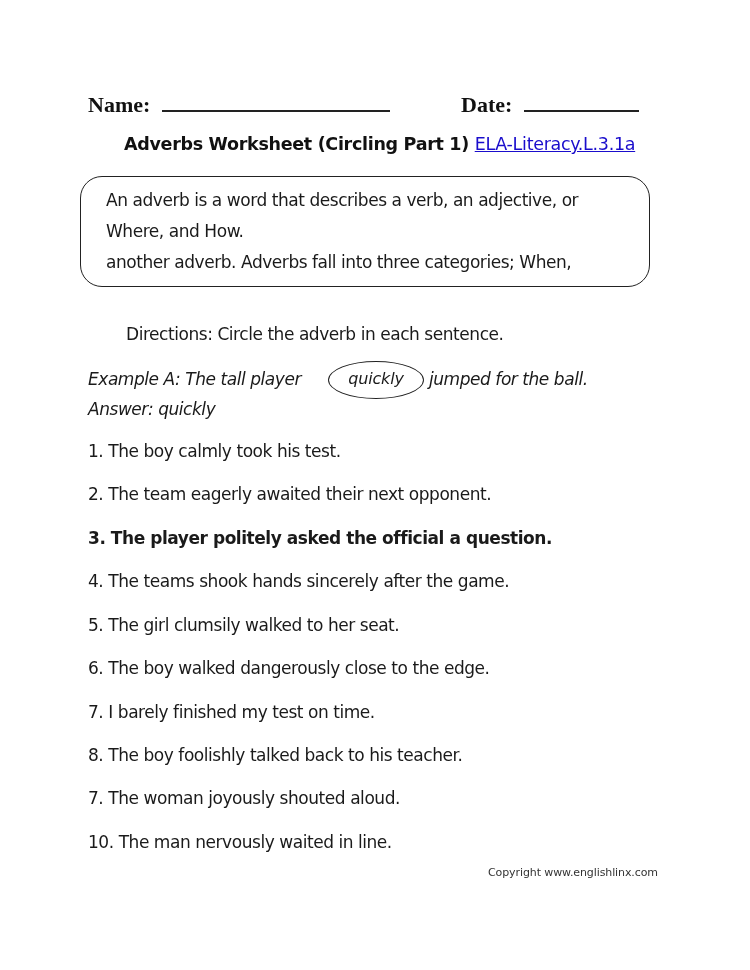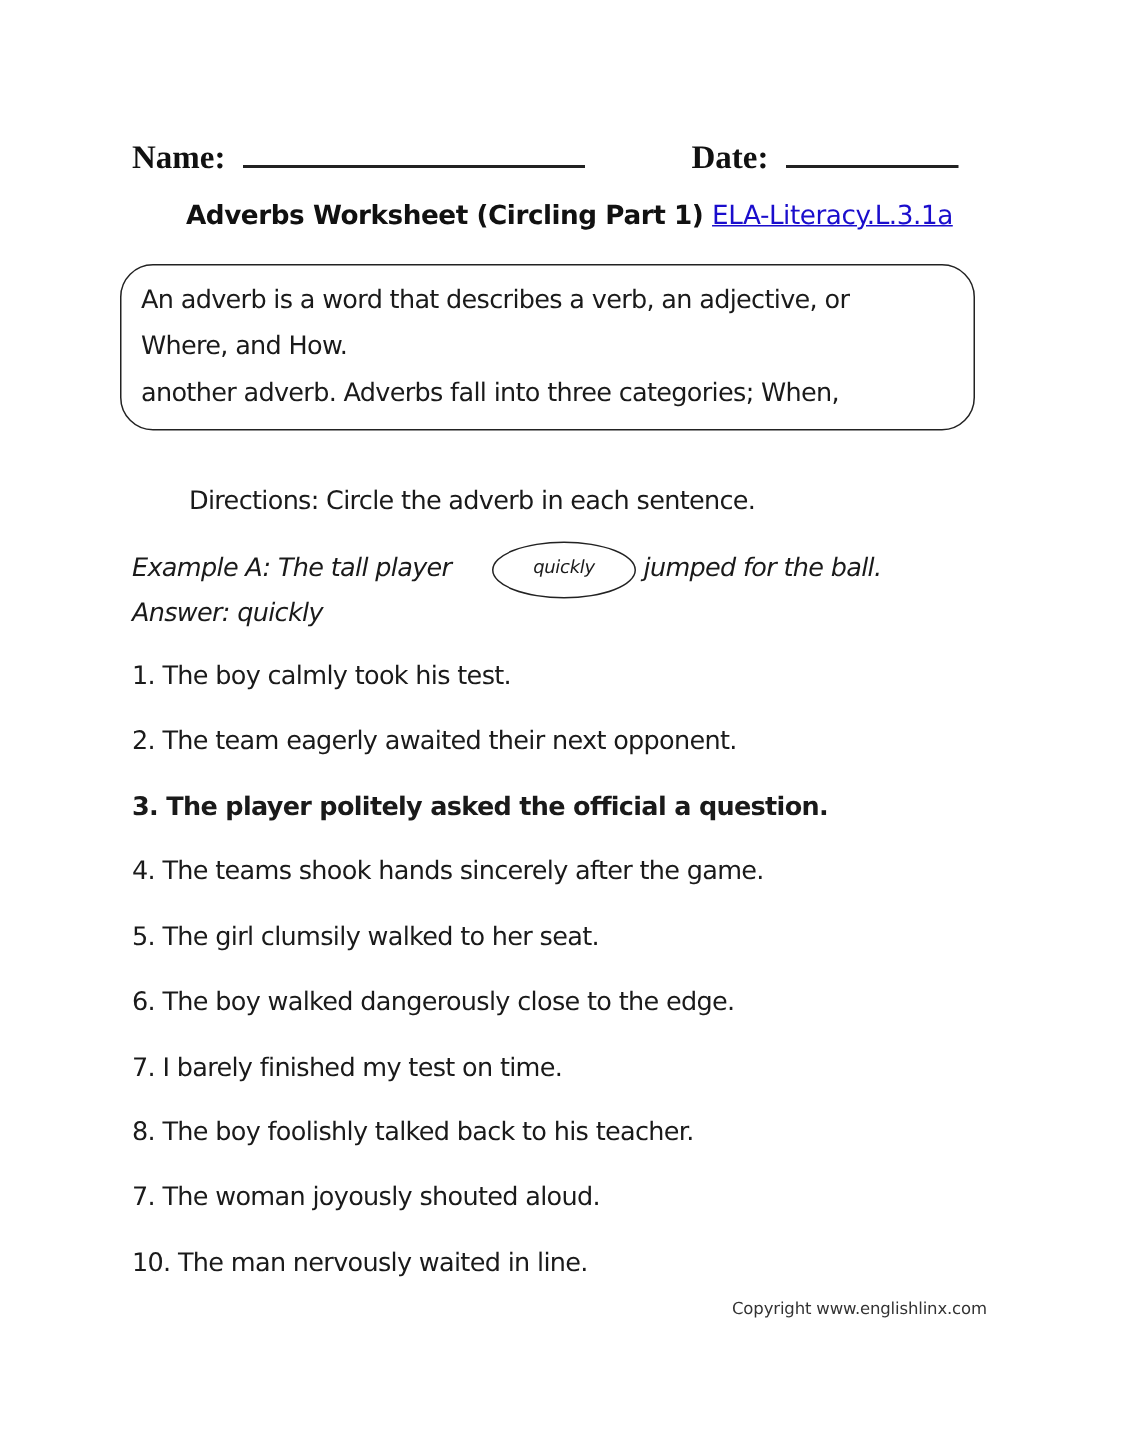--- a/index.html
+++ b/index.html
@@ -20,28 +20,28 @@
   }
   .title a { color: #1a0dcc; font-weight: normal; text-decoration: underline; }
   .defbox {
     left: 80px; top: 176px; width: 570px; height: 111px;
     border: 1.5px solid #222; border-radius: 22px; box-sizing: border-box;
   }
   .body-text {
     font-family: "DejaVu Sans", sans-serif; font-size: 17px; letter-spacing: -0.45px;
     color: #1a1a1a; white-space: nowrap;
   }
-  .def-line { font-size: 17px; letter-spacing: -0.45px; line-height: 31px; }
+  .def-line { font-size: 17px; letter-spacing: -0.45px; line-height: 31px; margin-left: 12px; }
   .italic { font-style: italic; }
   .oval {
     left: 328px; top: 361px; width: 96px; height: 38px;
     border: 1.5px solid #222; border-radius: 50%; box-sizing: border-box;
     display: flex; align-items: center; justify-content: center;
   }
-  .oval span { font-style: italic; font-size: 12px; letter-spacing: -0.2px; margin-top: -4px; }
+  .oval span { font-style: italic; font-size: 16px; letter-spacing: -0.2px; margin-top: -4px; }
   .sentence { left: 88px; }
   .copyright { font-size: 11px; color: #333; letter-spacing: -0.1px; white-space: nowrap; }
 </style>
 </head>
 <body>
 
 <div class="abs serif-bold" style="left:88px; top:90px;">
   <span>Name:</span>
   <span class="blank" style="width:228px; margin-left:6px;"></span>
 </div>

